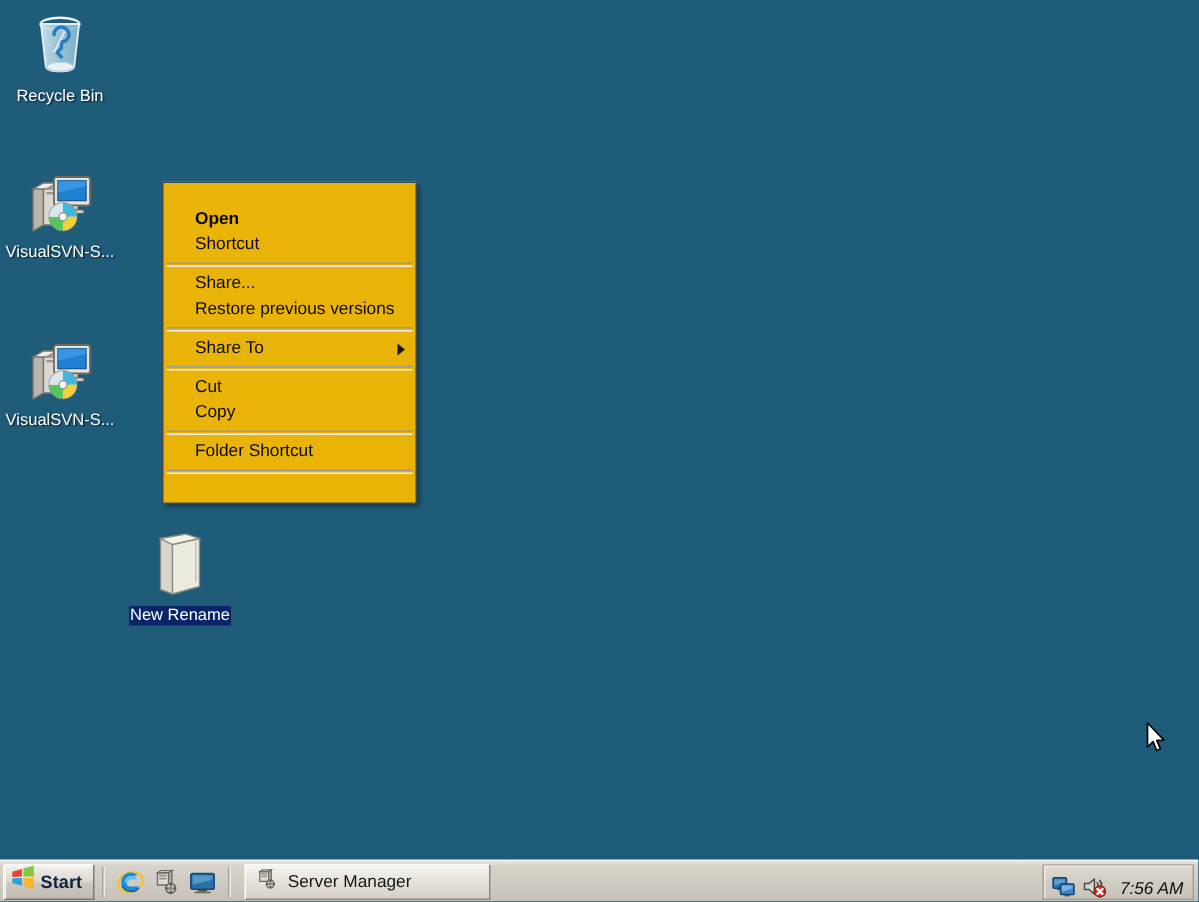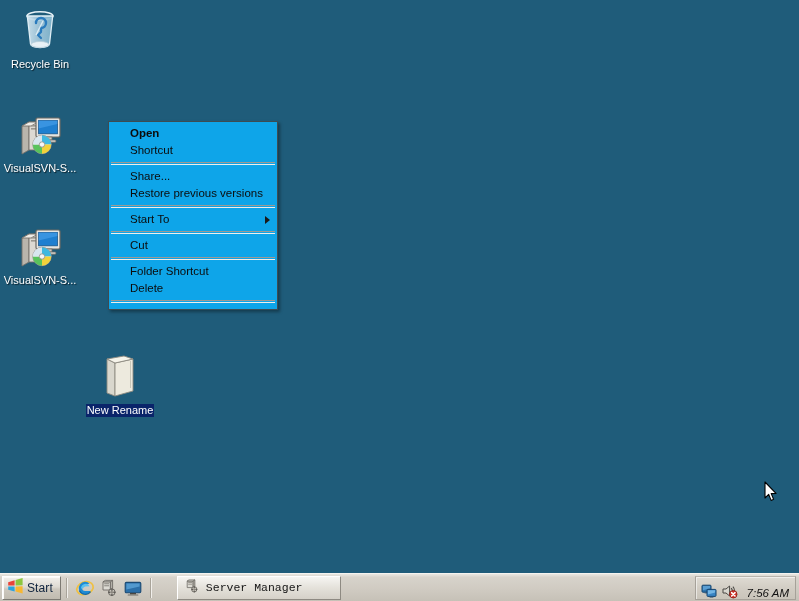--- a/index.html
+++ b/index.html
@@ -53,24 +53,24 @@
     color: #ffffff;
     text-shadow: none;
   }
 
   
   #context-menu {
     position: absolute;
     left: 108px;
     top: 121px;
     width: 168px;
-    background: #0ea5e9;
+    background: #eab308;
     border: 1px solid #3d4c52;
     box-shadow: 2px 2px 3px rgba(0,0,0,0.35);
-    padding: 3px 0;
+    padding: 16px 0;
     font-size: 11.5px;
     color: #0c0c0c;
     z-index: 40;
   }
   .menu-item {
     height: 17px;
     line-height: 17px;
     padding: 0 8px 0 21px;
     white-space: nowrap;
     position: relative;
@@ -117,21 +117,21 @@
     padding: 0 7px 0 4px;
     background: linear-gradient(to bottom, #f2f0ec 0%, #dedad2 45%, #cdc8be 55%, #c0bbb0 100%);
     border: 1px solid #7d7a73;
     border-top-color: #ffffff;
     border-left-color: #ffffff;
     box-shadow: inset 1px 1px 0 #fbfaf8;
     cursor: pointer;
   }
   #start-button .start-label {
     font-size: 12px;
-    font-weight: normal;
+    font-weight: bold;
     color: #10243e;
     margin-left: 3px;
     letter-spacing: 0.1px;
   }
 
   .tb-sep {
     width: 1px;
     height: 20px;
     margin: 0 5px;
     background: #a9a49a;
@@ -141,22 +141,21 @@
   .quick-icon {
     width: 20px;
     height: 20px;
     margin: 0 2px;
     position: relative;
     cursor: pointer;
   }
 
   #task-buttons {
     display: flex;
-    margin-left: 20px;
-    font-family: Liberation Mono, monospace;
+    margin-left: 4px;
   }
   .task-button {
     height: 22px;
     min-width: 150px;
     display: flex;
     align-items: center;
     padding: 0 6px;
     background: linear-gradient(to bottom, #f6f5f2 0%, #e4e1da 50%, #d5d1c8 100%);
     border: 1px solid #8e8a82;
     border-top-color: #ffffff;
@@ -309,37 +308,37 @@
     <div class="menu-item">
       <span>Share...</span>
     </div>
     <div class="menu-item">
       <span>Restore previous versions</span>
     </div>
 
     <div class="menu-sep"></div>
 
     <div class="menu-item">
-      <span>Start To</span>
+      <span>Share To</span>
       <span class="submenu-arrow"></span>
     </div>
 
     <div class="menu-sep"></div>
 
     <div class="menu-item">
       <span>Cut</span>
     </div>
+    <div class="menu-item">
+      <span>Copy</span>
+    </div>
 
     <div class="menu-sep"></div>
 
     <div class="menu-item">
       <span>Folder Shortcut</span>
-    </div>
-    <div class="menu-item">
-      <span>Delete</span>
     </div>
 
     <div class="menu-sep"></div>
 
   </div>
 
   <div id="cursor">
     <svg width="14" height="22" viewBox="0 0 14 22">
       <path d="M1 1 L1 17 L4.7 13.4 L7.1 19.4 L9.6 18.3 L7.2 12.6 L12 12.4 Z" fill="#ffffff" stroke="#000000" stroke-width="1.1" stroke-linejoin="round"></path>
     </svg>

